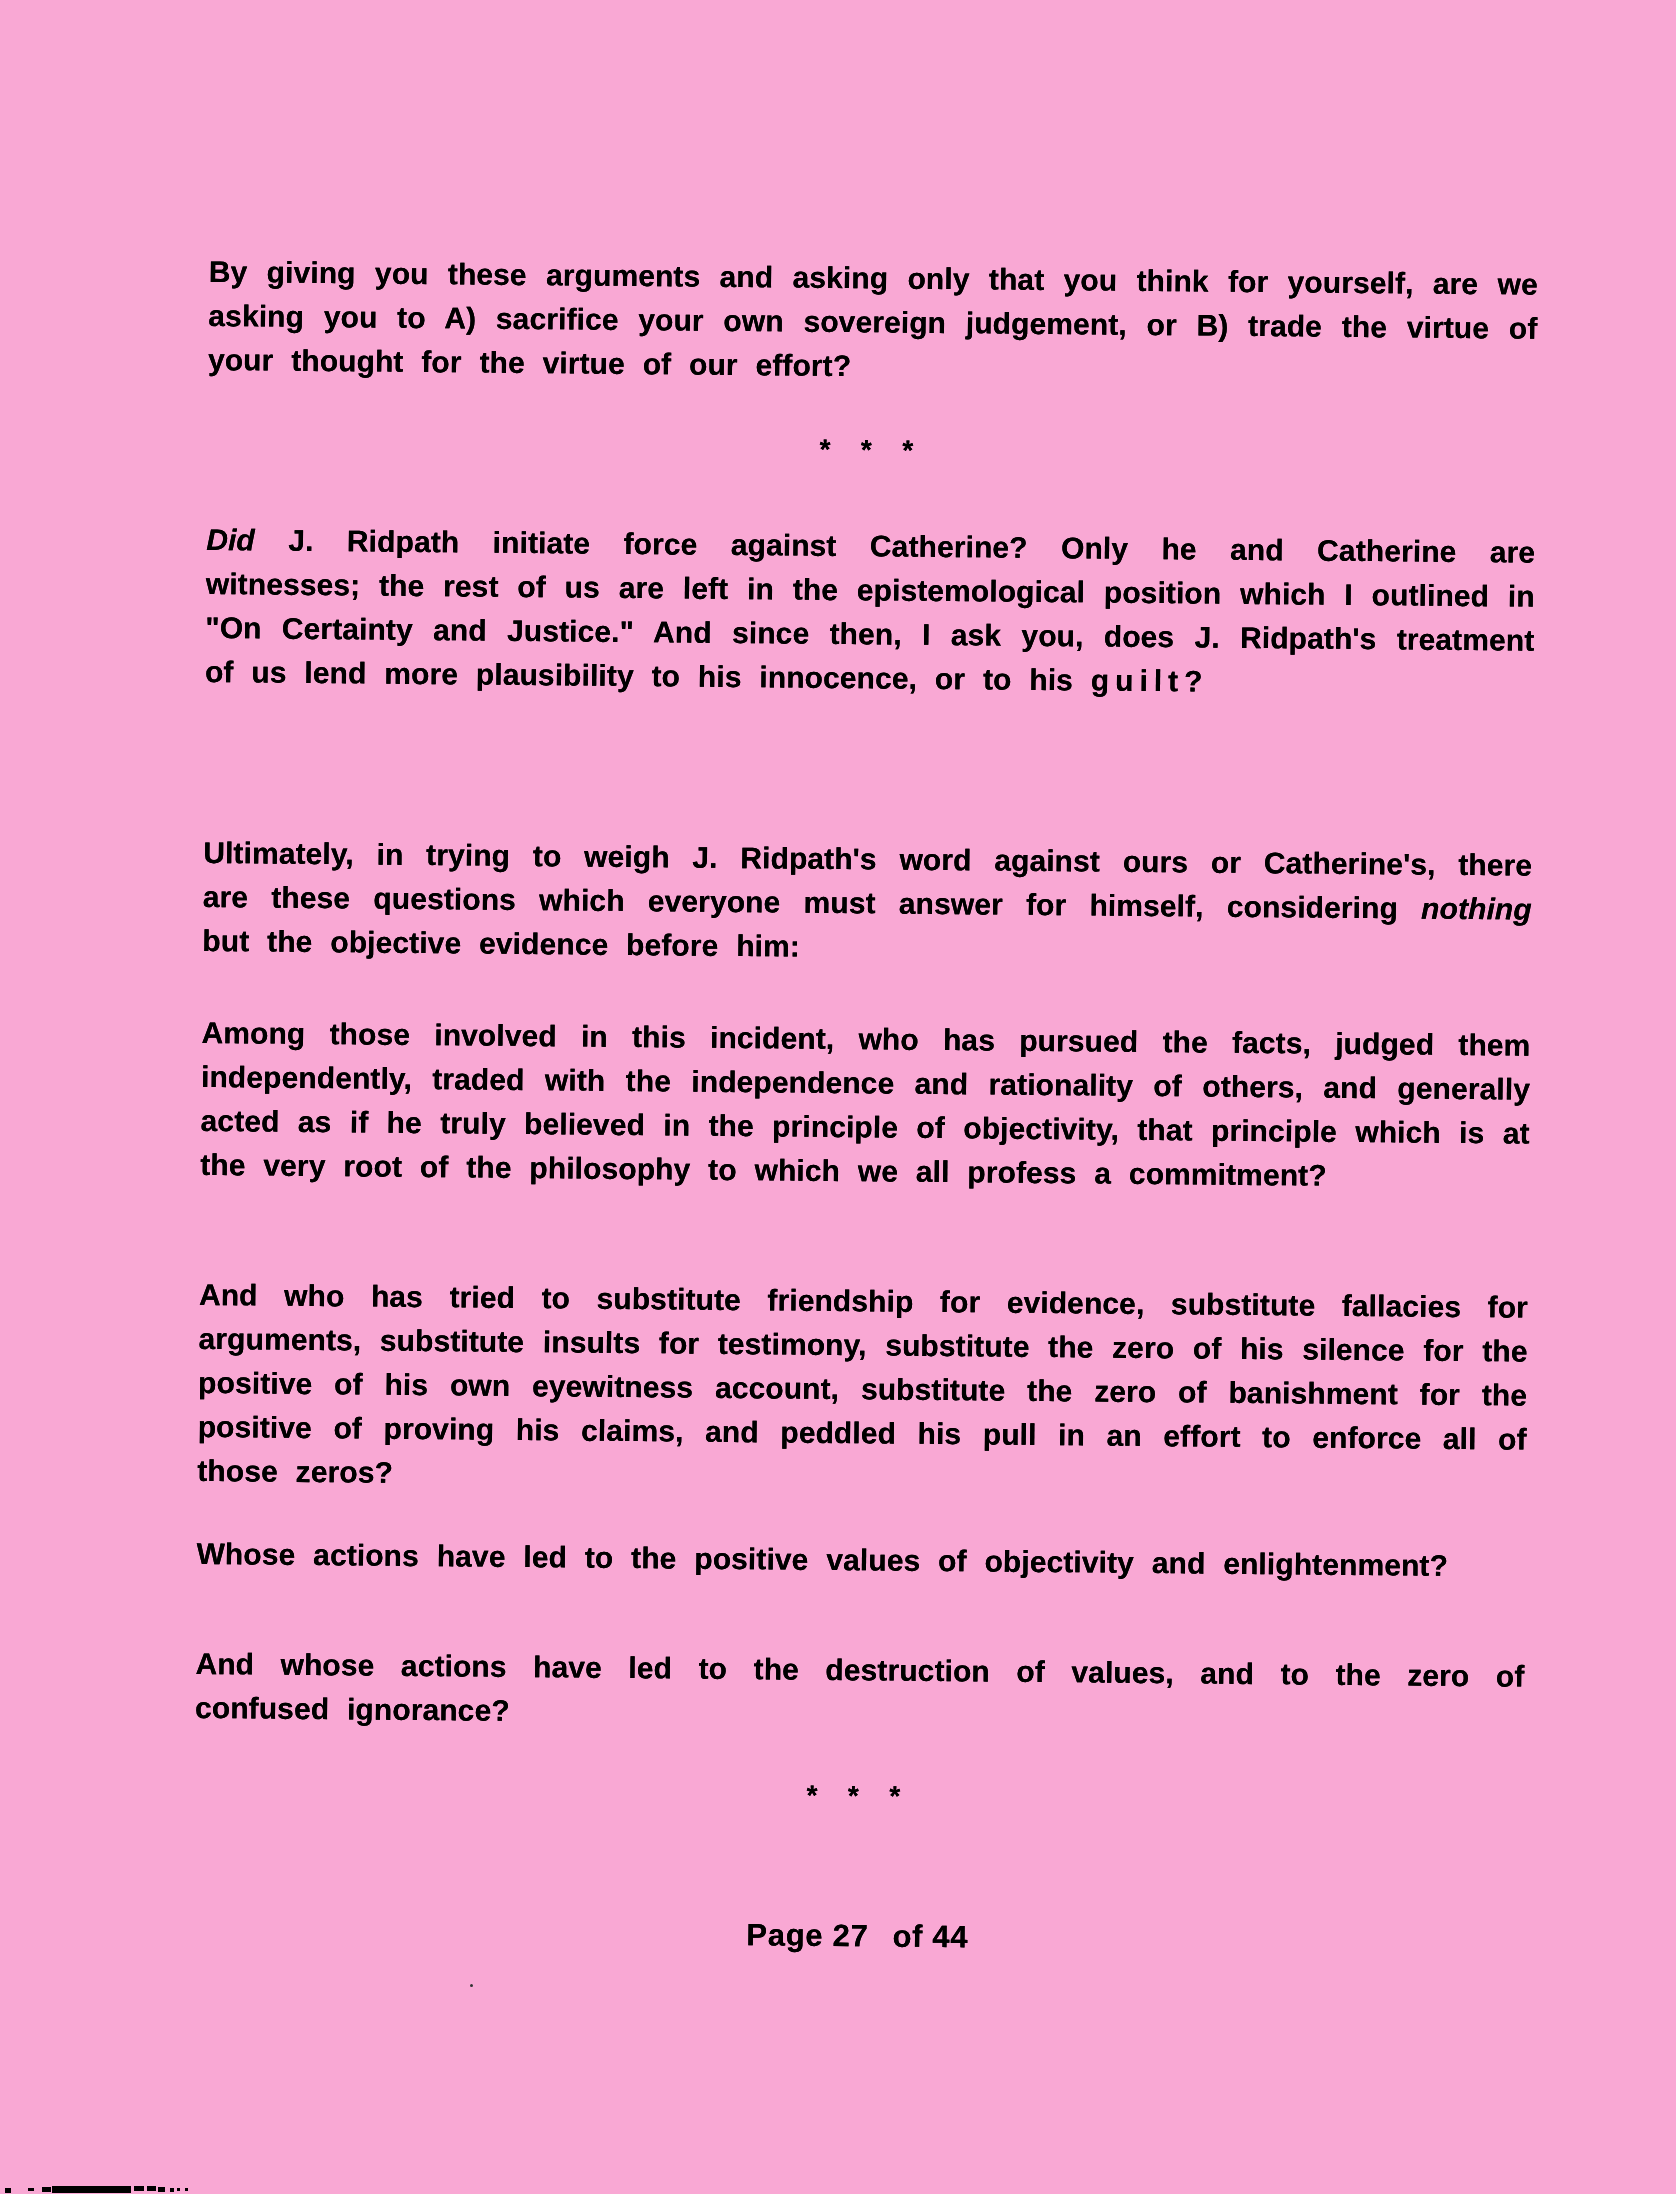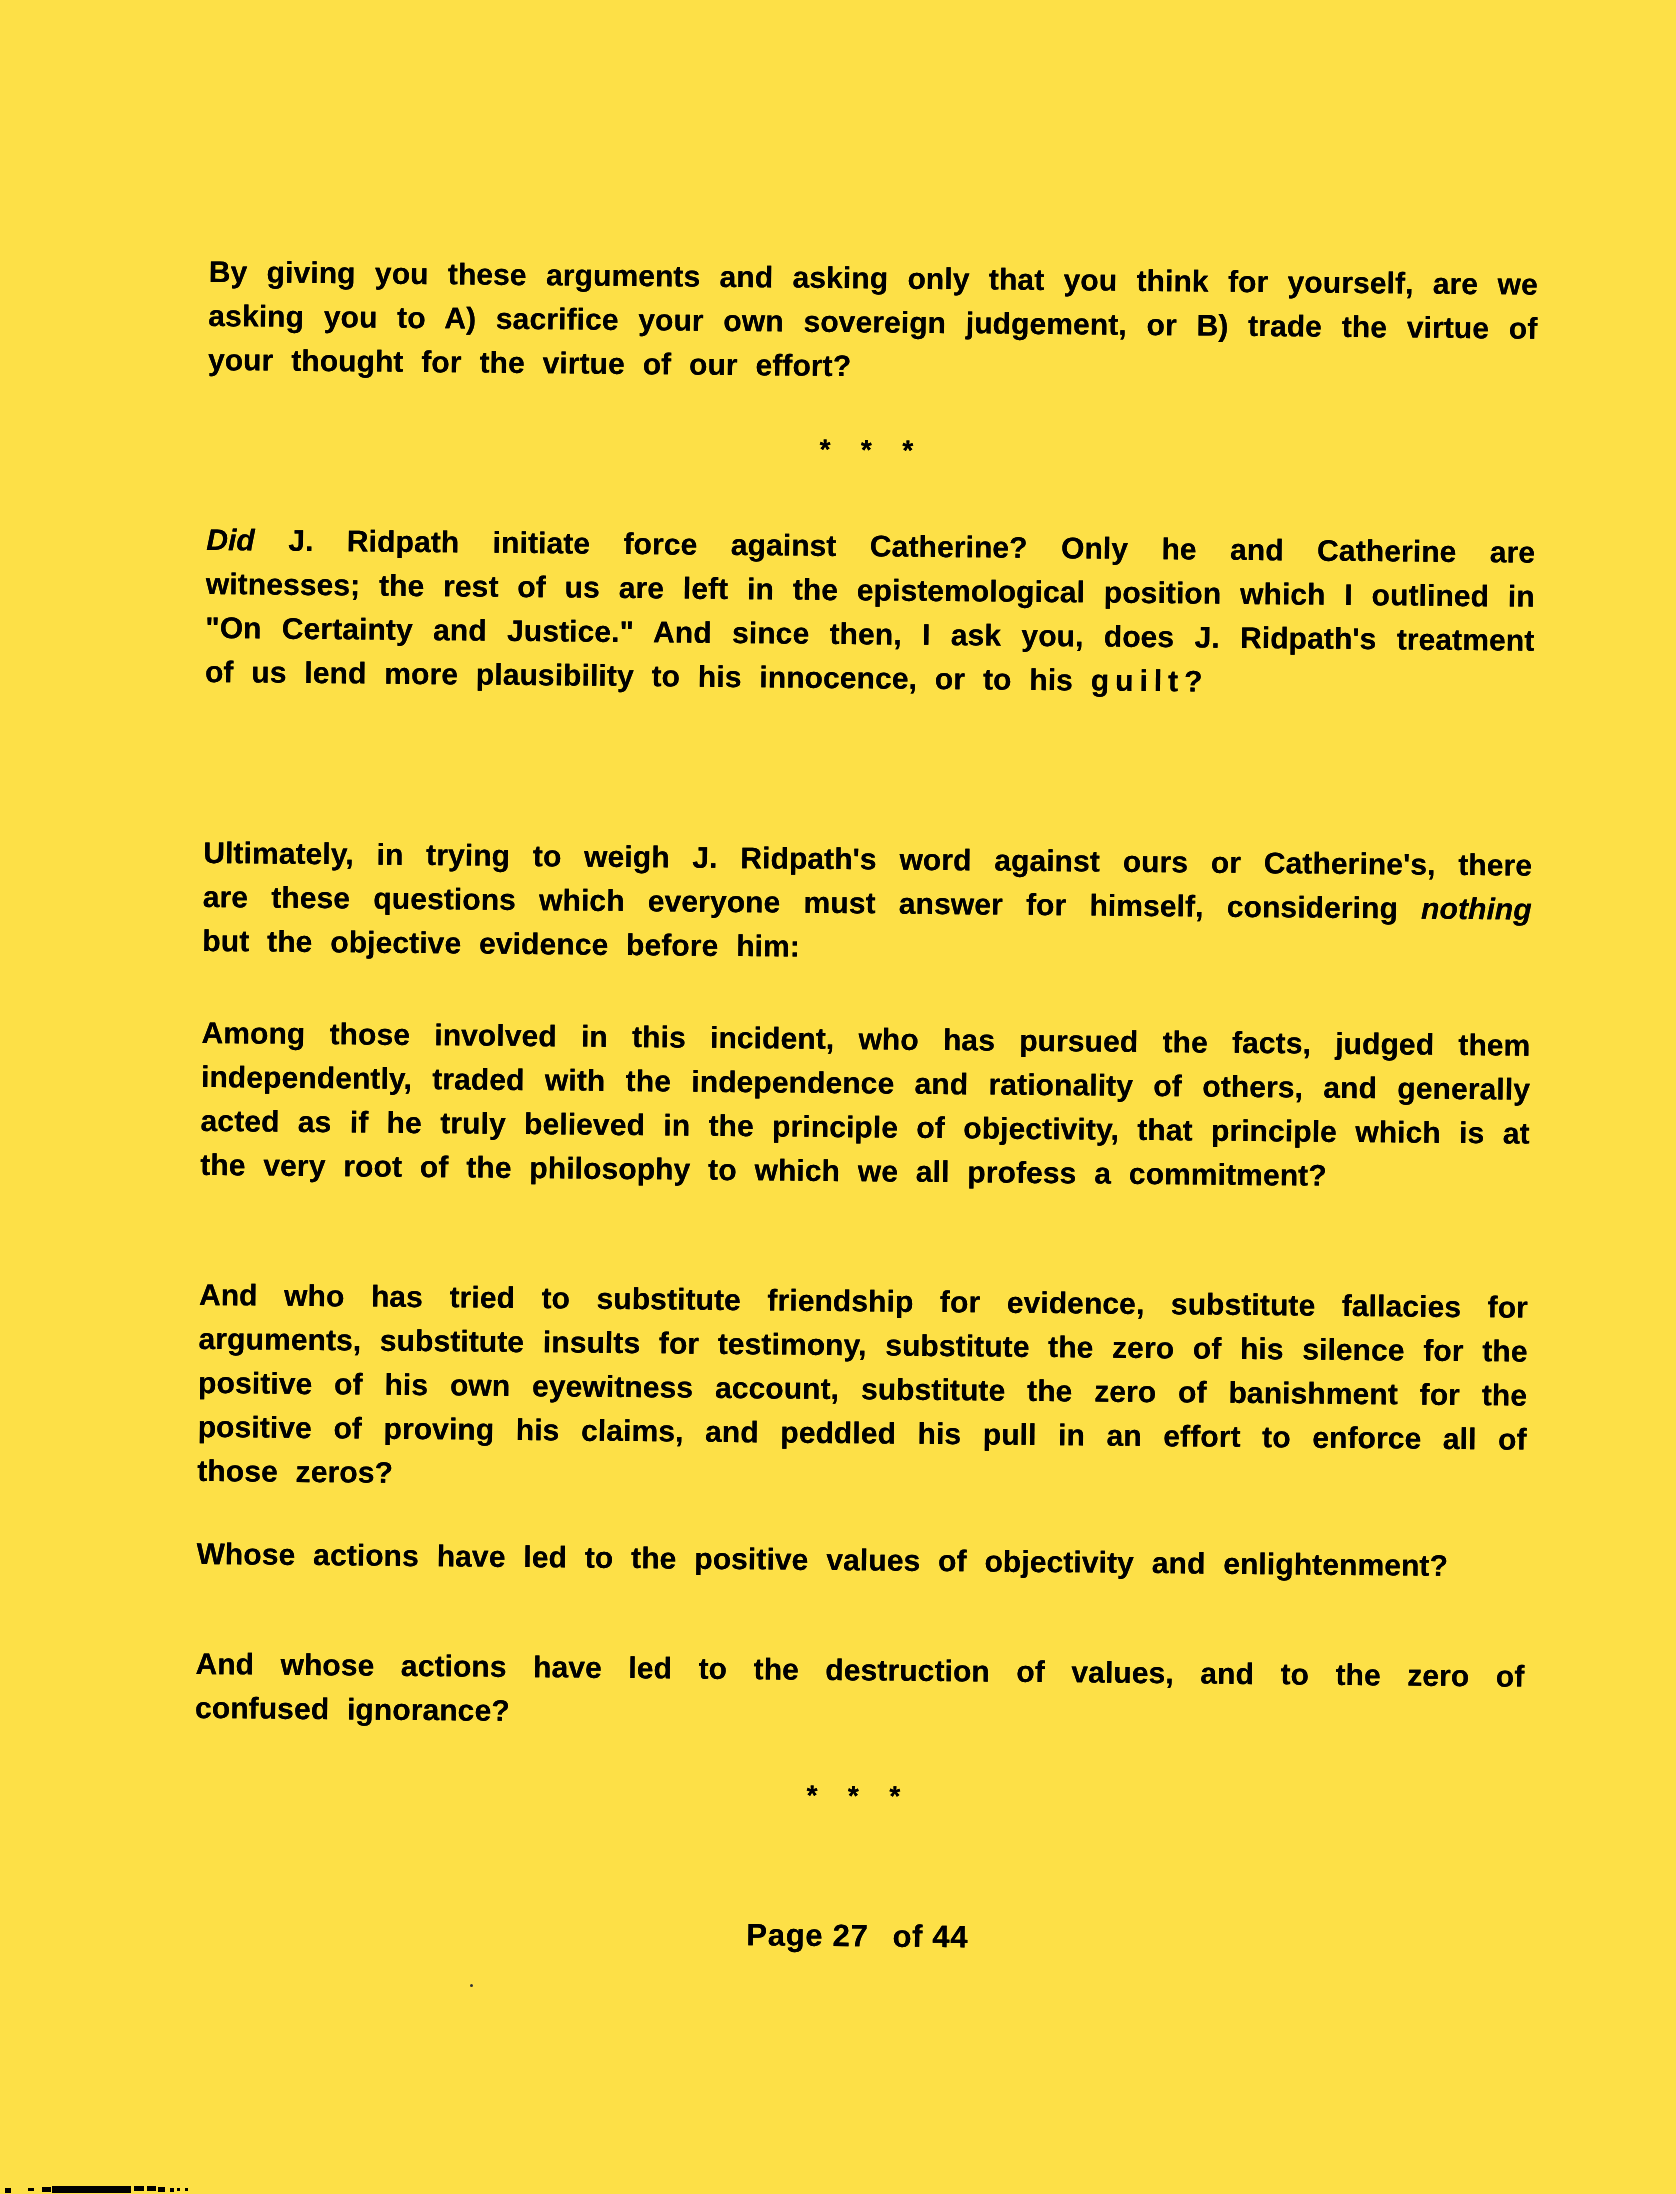--- a/index.html
+++ b/index.html
@@ -1,20 +1,20 @@
 <!DOCTYPE html>
 <html style="font-size:10.7px"><head>
 <meta charset="utf-8">
 <style>
   html, body { margin: 0; padding: 0; background: #ffffff; }
   #page {
     position: relative;
     width: 1677px;
     height: 2194px;
-    background: #fde047;
+    background: #f9a8d4;
     overflow: hidden;
     font-family: "Liberation Sans", sans-serif;
     color: #000;
     text-decoration: underline;
   }
   
   #scan-rotate {
     position: absolute;
     left: 0; top: 0; width: 100%; height: 100%;
     transform: rotate(0.55deg);

